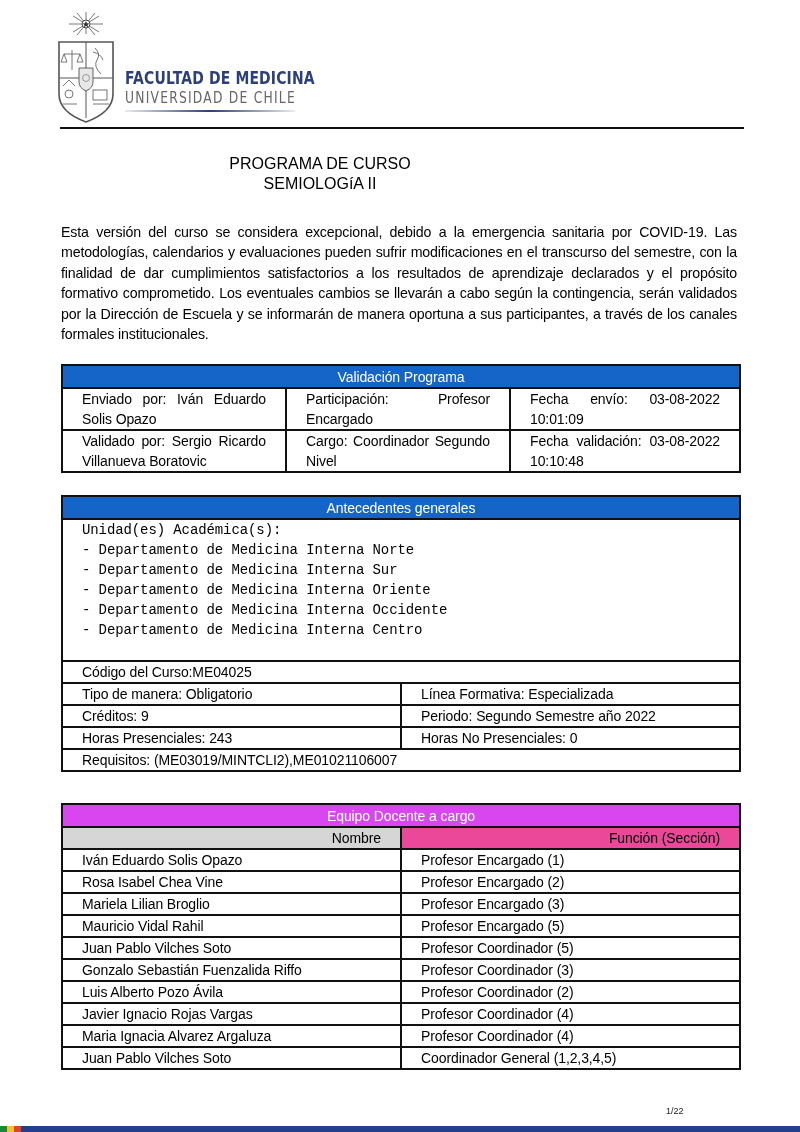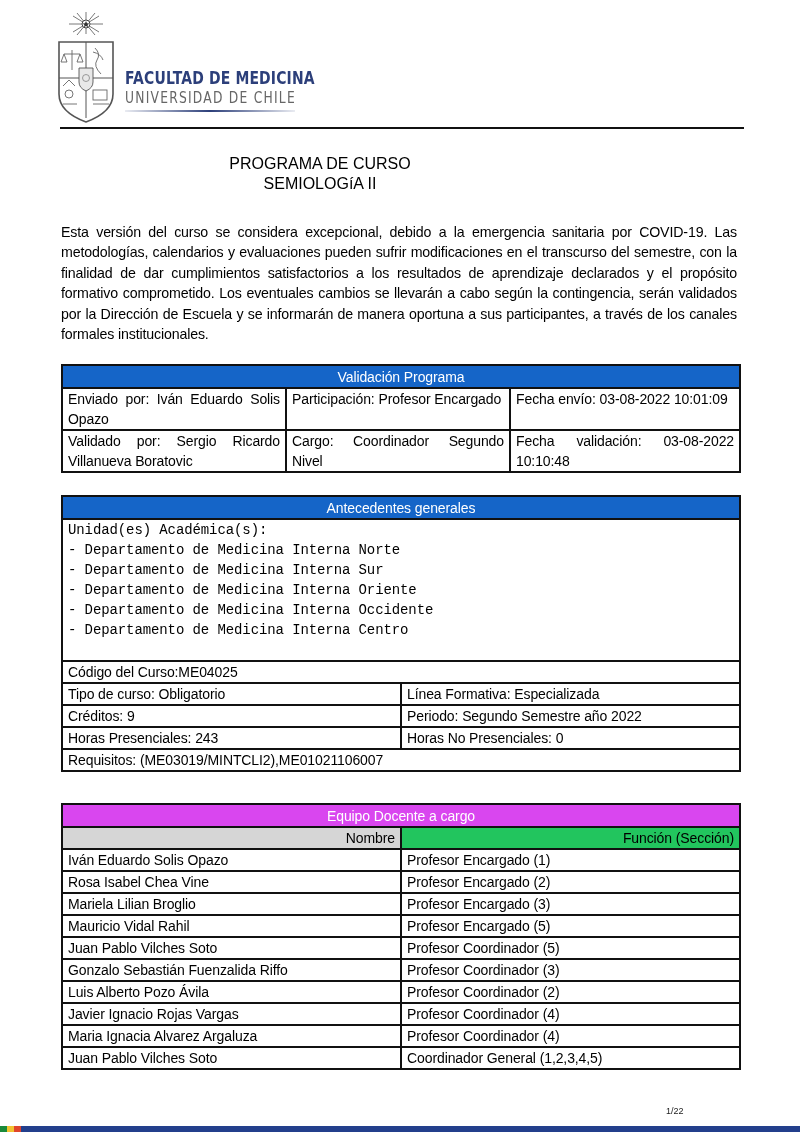--- a/index.html
+++ b/index.html
@@ -22,21 +22,21 @@
   .logo-line { position: absolute; left: 70px; top: 102px; width: 170px; height: 2px;
     background: linear-gradient(90deg, rgba(44,63,122,0.1), #2c3f7a, rgba(44,63,122,0.1)); }
   .header-rule { position: absolute; left: 60px; top: 127px; width: 684px; height: 2px; background: #111; }
 
   .doc-title { position: absolute; top: 154px; left: 0; width: 640px; text-align: center;
     font-family: "Liberation Sans Narrow", "Liberation Sans", sans-serif; font-size: 16px; line-height: 20px; }
   .intro { position: absolute; left: 61px; top: 222px; width: 676px; font-size: 14.2px;
     line-height: 20.4px; text-align: justify; letter-spacing: -0.15px; }
 
   table { border-collapse: collapse; position: absolute; left: 61px; width: 678px; table-layout: fixed; }
-  td, th { border: 2px solid #111; font-size: 14px; line-height: 20px; padding: 0 5px;
+  td, th { border: 2px solid #111; font-size: 14px; line-height: 20px; padding: 0 19px;
     vertical-align: top; font-weight: normal; text-align: left; letter-spacing: -0.1px; }
   .sec-head { background: #1565c8; color: #fff; text-align: center; padding: 1px 0 0 0; height: 19px; }
   .col-head { background: #d6d6d6; text-align: right; }
   .justify-cell { text-align: justify; text-align-last: left; }
 
   #validacion { top: 364px; }
   #antecedentes { top: 495px; }
   #equipo { top: 803px; }
   .units td { height: 140px; font-family: Liberation Mono, monospace; }
 
@@ -130,21 +130,21 @@
       <div>- Departamento de Medicina Interna Sur</div>
       <div>- Departamento de Medicina Interna Oriente</div>
       <div>- Departamento de Medicina Interna Occidente</div>
       <div>- Departamento de Medicina Interna Centro</div>
     </td>
   </tr>
   <tr>
         <td colspan="2">Código del Curso:ME04025</td>
       </tr>
   <tr>
-    <td>Tipo de curso: Obligatorio</td>
+    <td>Tipo de manera: Obligatorio</td>
     <td>Línea Formativa: Especializada</td>
   </tr>
   <tr>
     <td>Créditos: 9</td>
     <td>Periodo: Segundo Semestre año 2022</td>
   </tr>
   <tr>
     <td>Horas Presenciales: 243</td>
     <td>Horas No Presenciales: 0</td>
   </tr>
@@ -158,21 +158,21 @@
   <colgroup>
       <col style="width:339px">
       <col style="width:339px">
     </colgroup>
   <tbody>
       <tr>
         <th colspan="2" class="sec-head" style="background: #d946ef;">Equipo Docente a cargo</th>
       </tr>
   <tr>
     <th class="col-head" style="background: rgb(214, 214, 214);">Nombre</th>
-    <th class="col-head" style="background: #22c55e;">Función (Sección)</th>
+    <th class="col-head" style="background: #ec4899;">Función (Sección)</th>
   </tr>
   <tr>
         <td>Iván Eduardo Solis Opazo</td>
         <td>Profesor Encargado (1)</td>
       </tr>
   <tr>
         <td>Rosa Isabel Chea Vine</td>
         <td>Profesor Encargado (2)</td>
       </tr>
   <tr>

